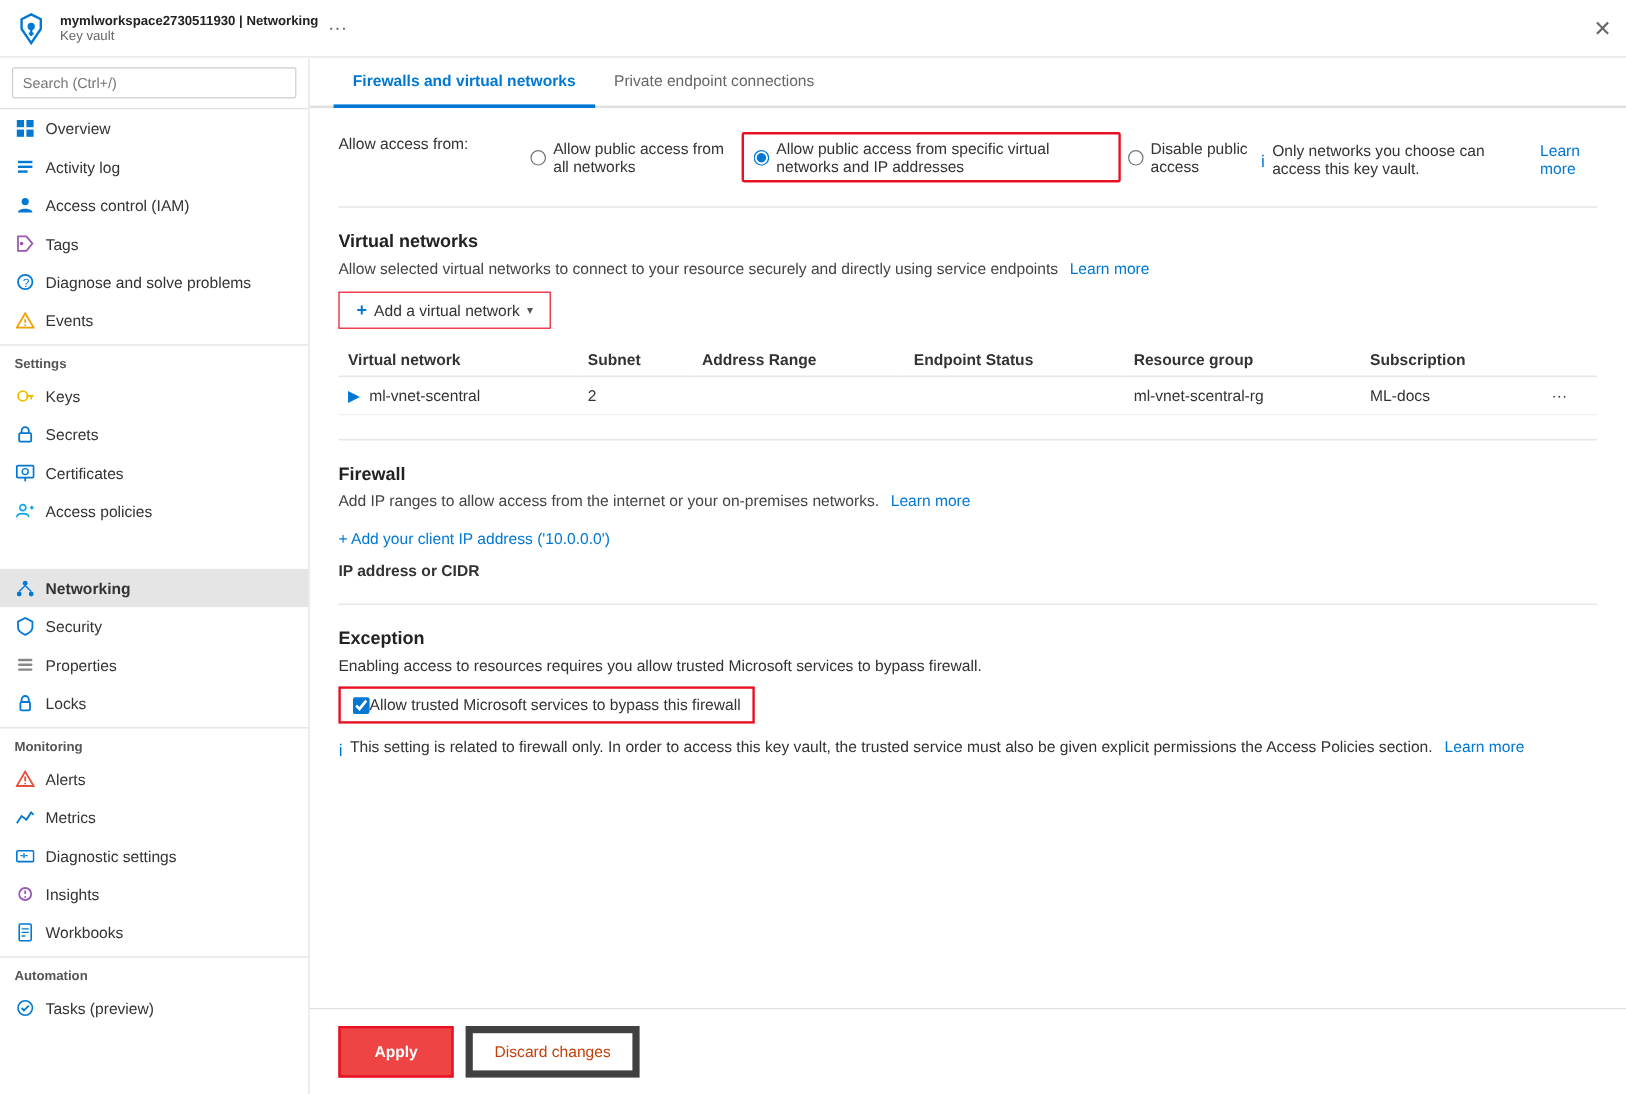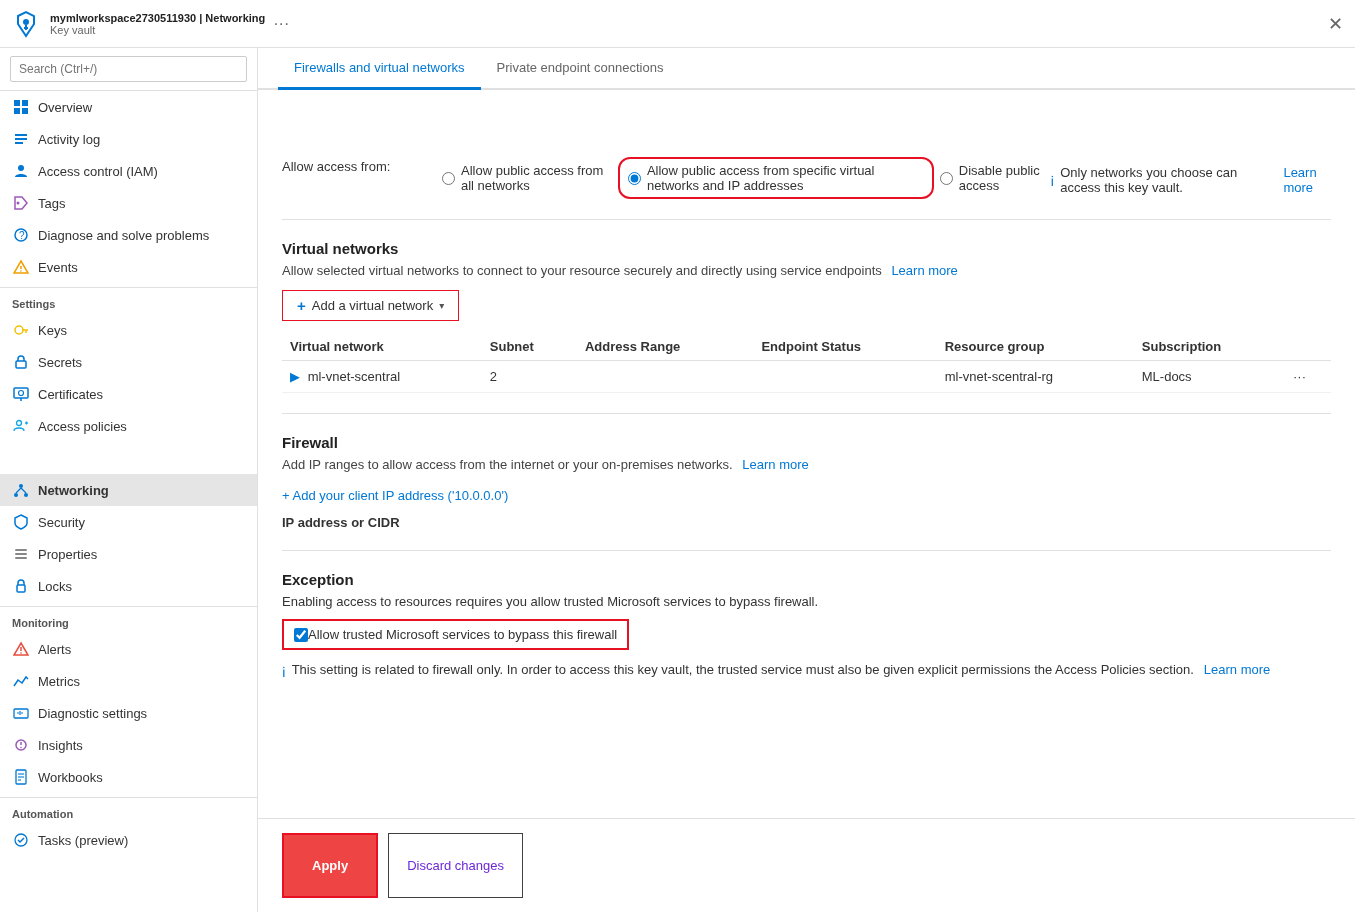--- a/index.html
+++ b/index.html
@@ -24,31 +24,31 @@
     .sidebar-item { display: flex; align-items: center; padding: 7px 12px; cursor: pointer; font-size: 13px; color: #333; }
     .sidebar-item.active { background: #e5e5e5; font-weight: 600; margin-top: 32px; }
     .sidebar-icon { width: 18px; height: 18px; margin-right: 8px; display: inline-flex; align-items: center; justify-content: center; flex-shrink: 0; }
     .sidebar-section-label { padding: 10px 12px 4px; font-size: 11px; font-weight: 700; color: #555; text-transform: none; border-top: 1px solid #e0e0e0; margin-top: 4px; }
 
     
     .main { flex: 1; overflow-y: auto; padding: 0; display: flex; flex-direction: column; }
 
     .tabs-bar { display: flex; border-bottom: 2px solid #e0e0e0; padding: 0 20px; background: #fff; }
     .tab { padding: 12px 16px; cursor: pointer; font-size: 13px; color: #666; border-bottom: 3px solid transparent; margin-bottom: -2px; }
-    .tab.active { color: #0078d4; border-bottom: 3px solid #0078d4; font-weight: 400; }
-
-    .content-area { padding: 20px 24px; flex: 1; overflow-y: auto; margin-top: 47px; }
+    .tab.active { color: #0078d4; border-bottom: 3px solid #0078d4; font-weight: 700; }
+
+    .content-area { padding: 20px 24px; flex: 1; overflow-y: auto; }
 
     
     .access-from-row { display: flex; align-items: flex-start; margin-bottom: 12px; }
     .access-from-label { width: 160px; min-width: 160px; font-size: 13px; color: #333; padding-top: 2px; }
     .radio-group { display: flex; flex-direction: row; gap: 6px; }
     .radio-option { display: flex; align-items: center; gap: 6px; font-size: 13px; }
     .radio-option input[type="radio"] { accent-color: #0078d4; }
-    .radio-selected { border: 2px solid #e81123; padding: 4px 8px; border-radius: 12px; }
+    .radio-selected { border: 2px solid #e81123; padding: 4px 8px; border-radius: 2px; }
     .info-row { display: flex; align-items: center; gap: 6px; font-size: 13px; color: #333; margin-top: 4px; }
     .info-icon { color: #0078d4; font-size: 14px; }
     .link { color: #0078d4; text-decoration: none; cursor: pointer; }
 
     
     .section-title { font-size: 15px; font-weight: 700; color: #222; margin-bottom: 6px; margin-top: 20px; }
     .section-desc { font-size: 13px; color: #444; margin-bottom: 12px; }
 
     .add-btn { display: inline-flex; align-items: center; gap: 6px; border: 1px solid #e81123; padding: 6px 14px; cursor: pointer; font-size: 13px; color: #333; background: #fff; margin-bottom: 12px; }
     .add-btn .plus { color: #0078d4; font-weight: bold; font-size: 15px; }
@@ -67,21 +67,21 @@
 
     
     .exception-desc { font-size: 13px; color: #333; margin-bottom: 10px; }
     .checkbox-row { display: flex; align-items: center; gap: 0; font-size: 13px; color: #333; border: 2px solid #e81123; padding: 6px 10px; display: inline-flex; }
     .checkbox-row input[type="checkbox"] { accent-color: #0078d4; width: 14px; height: 14px; }
     .note-row { display: flex; align-items: flex-start; gap: 6px; font-size: 13px; color: #333; margin-top: 12px; }
 
     
     .footer-bar { border-top: 1px solid #e0e0e0; padding: 14px 24px; display: flex; gap: 10px; background: #fff; }
     .btn-apply { background: #ef4444; color: #fff; border: 2px solid #e81123; padding: 8px 28px; cursor: pointer; font-size: 13px; font-weight: 600; }
-    .btn-discard { background: #fff; color: #6d28d9; border: 1px solid #404040; padding: 24px 18px; cursor: pointer; font-size: 13px; }
+    .btn-discard { background: #fff; color: #c2410c; border: 6px solid #404040; padding: 8px 18px; cursor: pointer; font-size: 13px; }
   </style>
 </head>
 <body>
 
 <div class="title-bar">
   <div class="title-bar-icon">
     <svg width="28" height="28" viewBox="0 0 28 28" fill="none" xmlns="http://www.w3.org/2000/svg">
       <rect width="28" height="28" rx="4" fill="#fff"></rect>
       <path d="M6 6 L14 2 L22 6 L22 14 L14 26 L6 14 Z" fill="none" stroke="#0078d4" stroke-width="2"></path>
       <circle cx="14" cy="12" r="3" fill="#0078d4"></circle>

